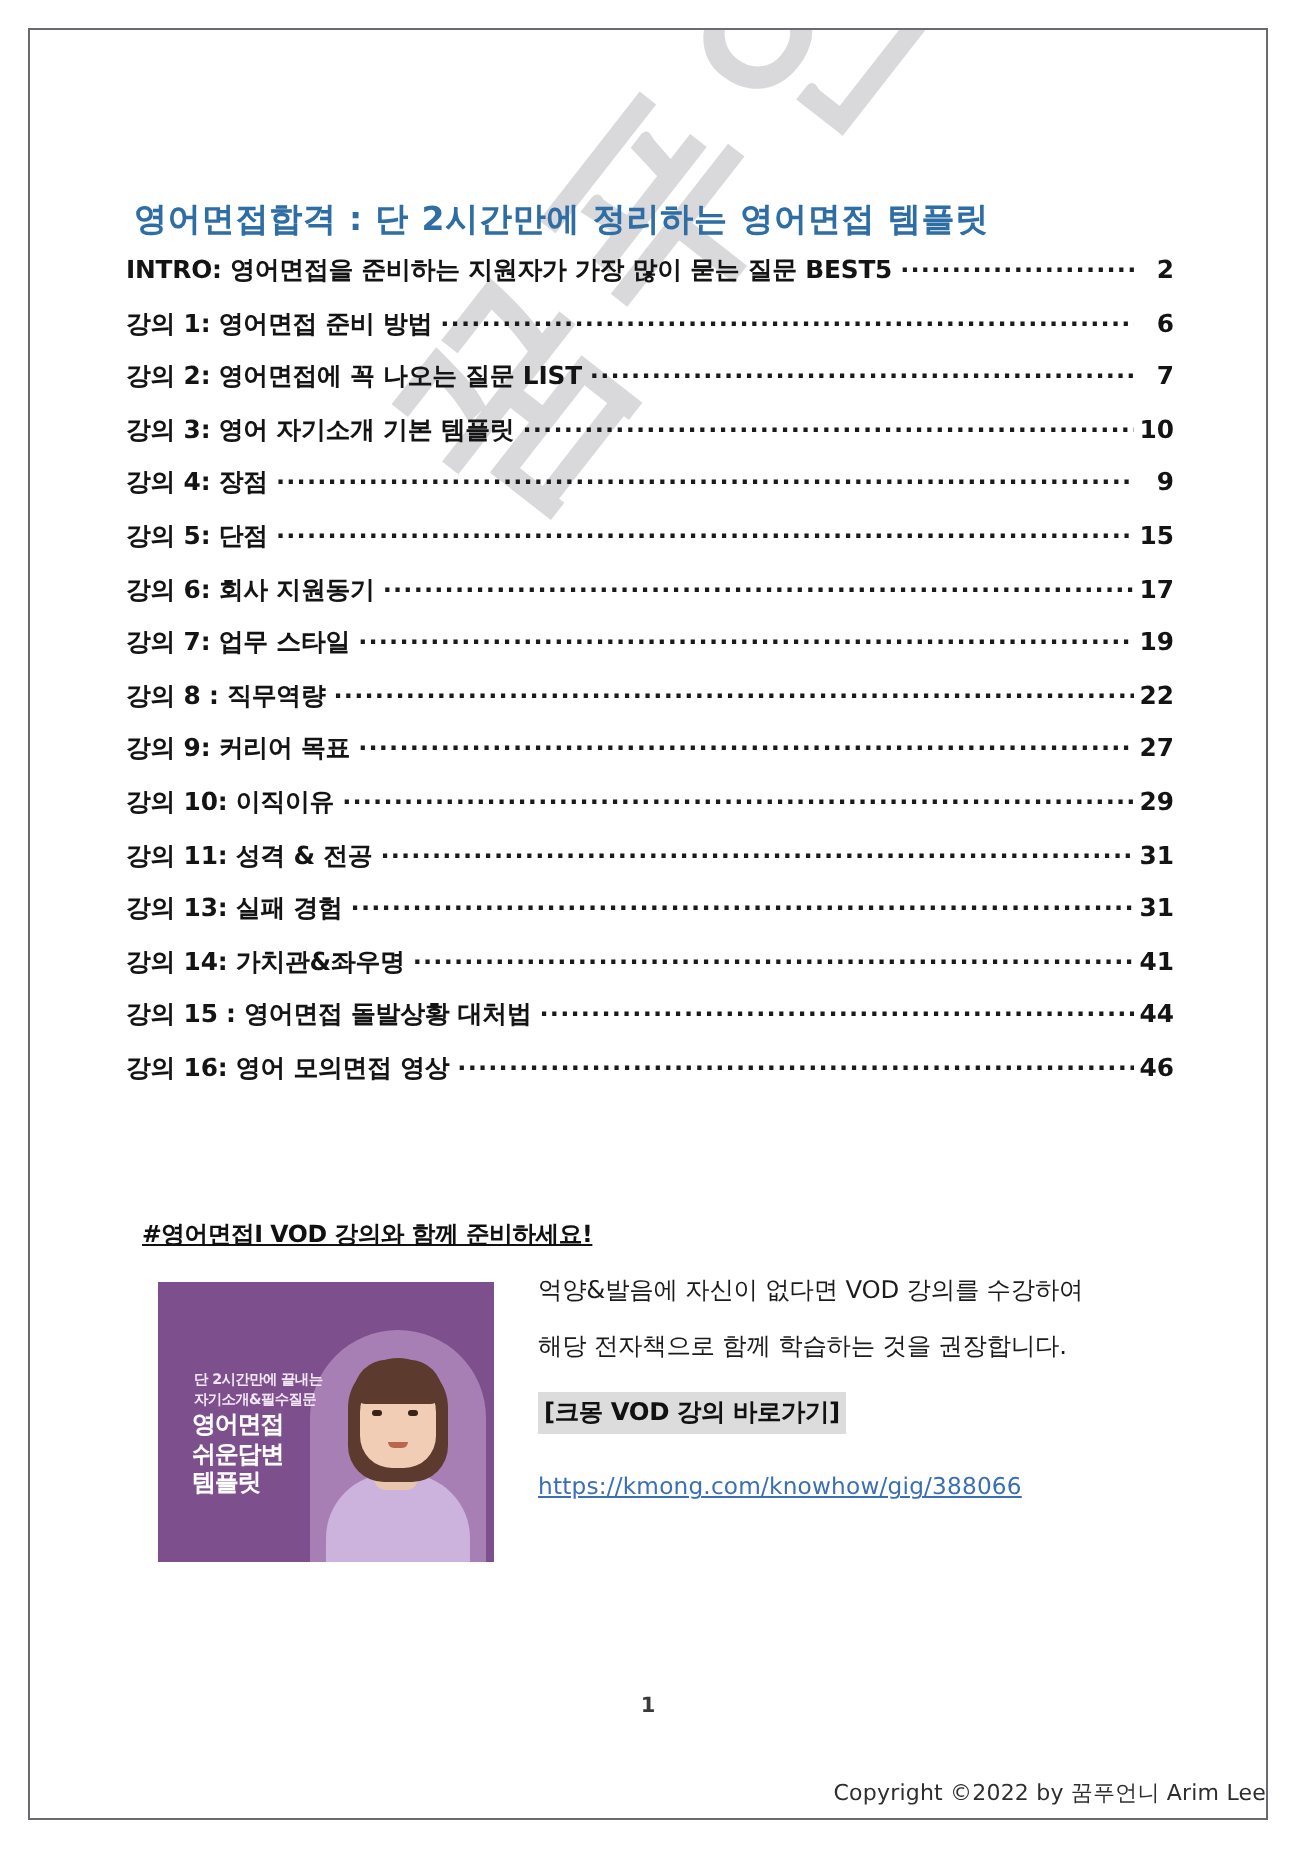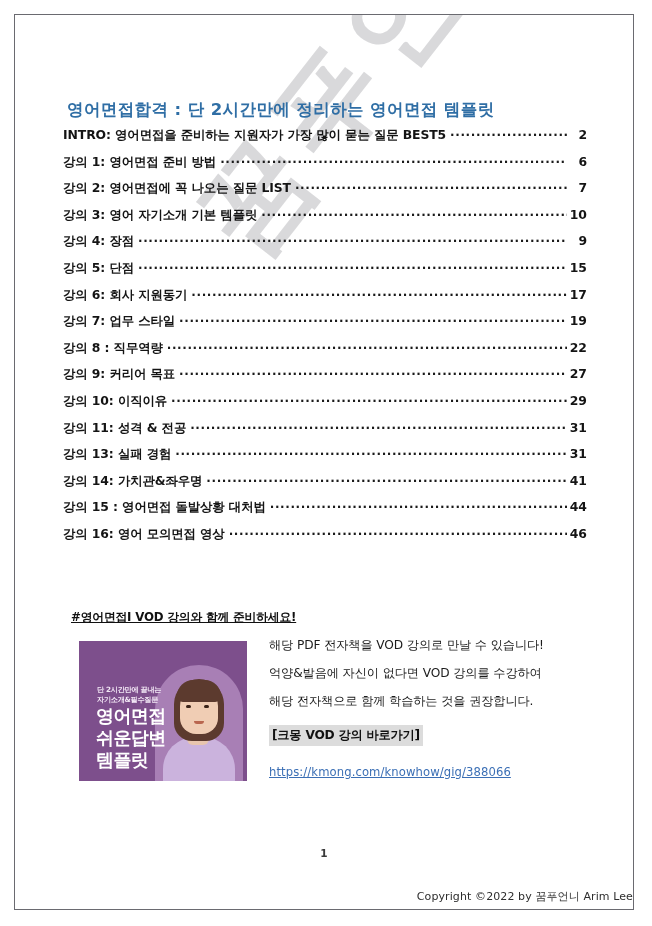--- a/index.html
+++ b/index.html
@@ -148,21 +148,21 @@
     font-weight: 700;
     color: #f2e7f5;
     line-height: 1.38;
     letter-spacing: -0.3px;
     z-index: 3;
   }
   .thumb-main {
     position: absolute;
     left: 17px;
     top: 64px;
-    font-size: 18px;
+    font-size: 12px;
     font-weight: 700;
     color: #ffffff;
     line-height: 1.22;
     letter-spacing: -0.6px;
     z-index: 3;
   }
   
   .thumb-arch {
     position: absolute;
     right: 4px;
@@ -421,21 +421,20 @@
           <div>자기소개&amp;필수질문</div>
         </div>
         <div class="thumb-main">
           <div>영어면접</div>
           <div>쉬운답변</div>
           <div>템플릿</div>
         </div>
       </div>
 
       <div class="promo-text">
-        <div class="promo-line">해당 PDF 전자책을 VOD 강의로 만날 수 있습니다!</div>
         <div class="promo-line">억양&amp;발음에 자신이 없다면 VOD 강의를 수강하여</div>
         <div class="promo-line">해당 전자책으로 함께 학습하는 것을 권장합니다.</div>
         <div><span class="promo-cta">[크몽 VOD 강의 바로가기]</span></div>
         <div><a class="promo-link" href="#">https://kmong.com/knowhow/gig/388066</a></div>
       </div>
 
     </div>
 
     <div class="page-number">1</div>
     <div class="copyright">Copyright ©2022 by 꿈푸언니 Arim Lee</div>

